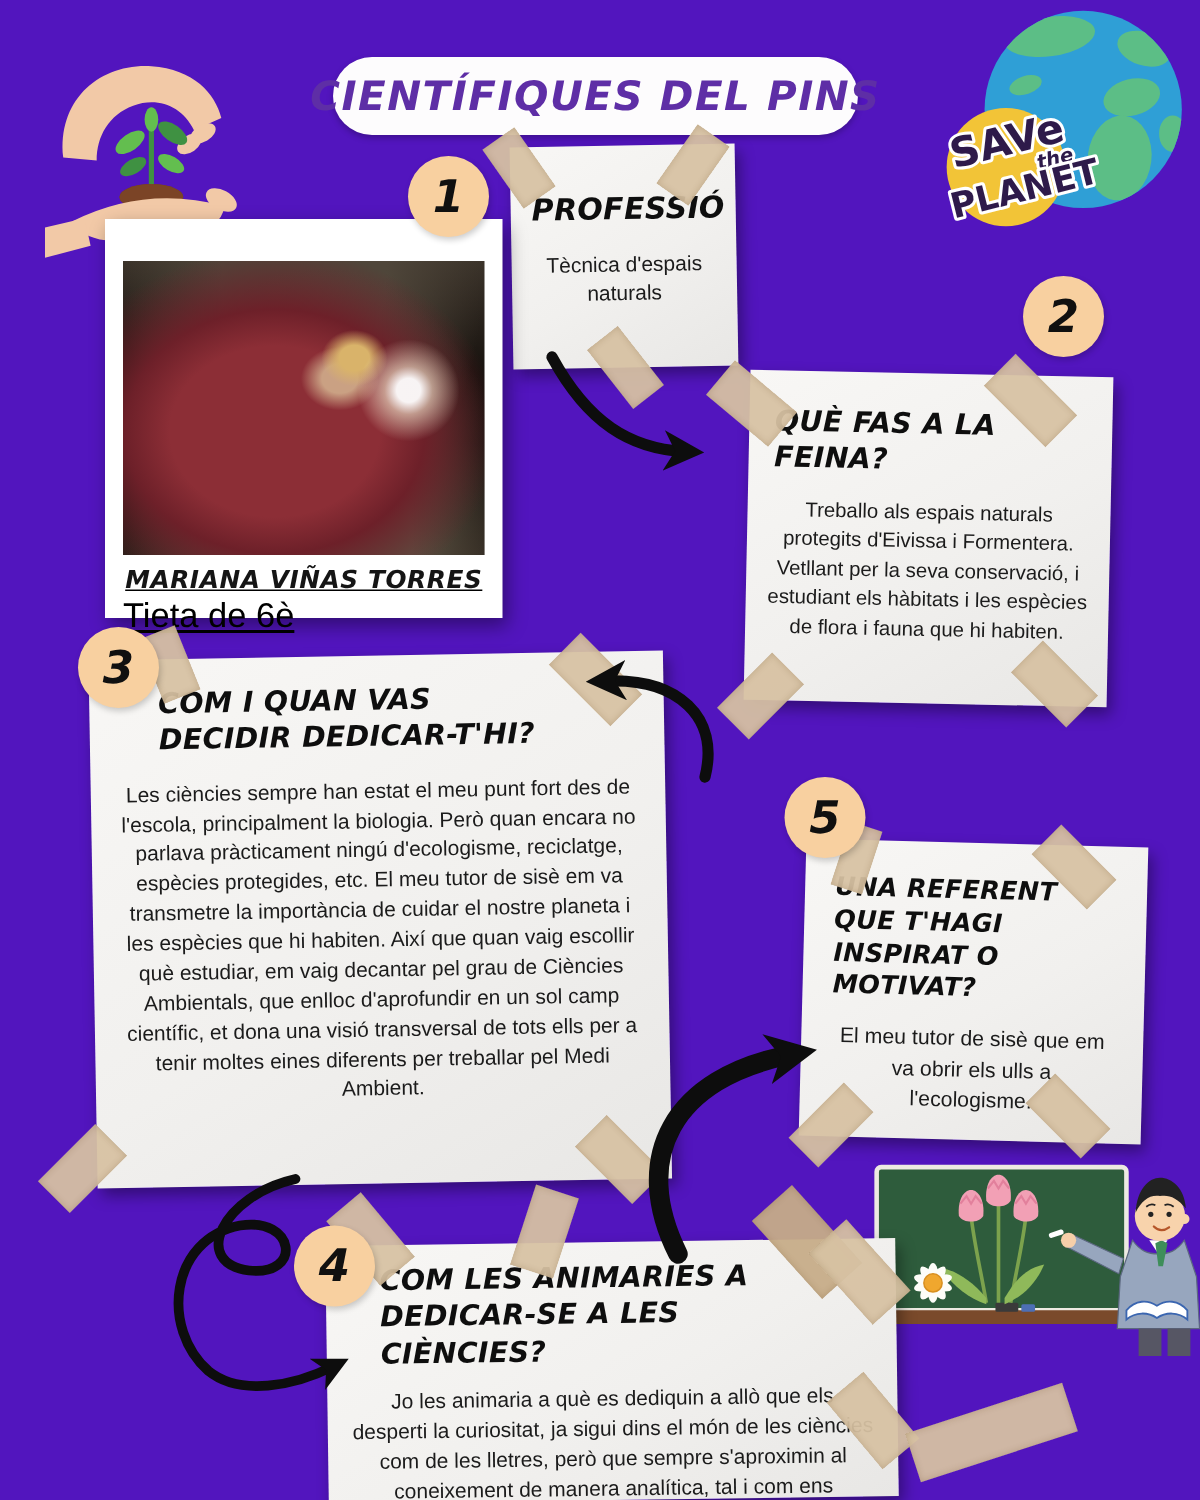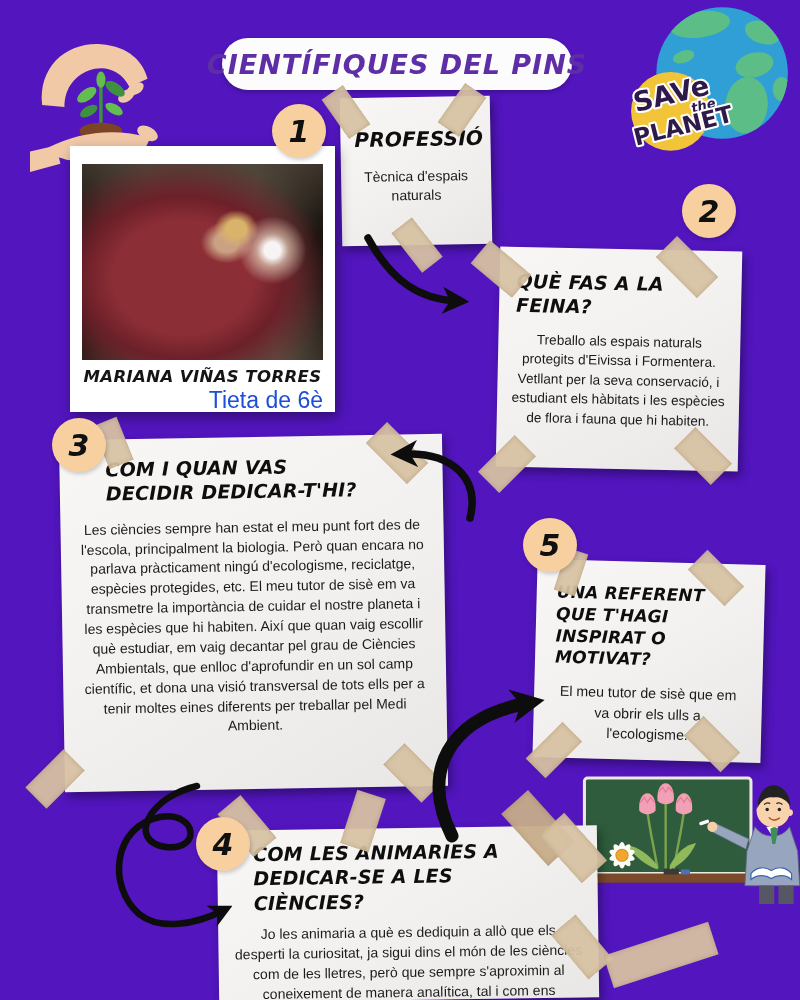--- a/index.html
+++ b/index.html
@@ -13,32 +13,32 @@
           box-shadow:3px 5px 10px rgba(0,0,0,.38);z-index:20;}
   .note-title{font-family:"DejaVu Sans",sans-serif;font-style:italic;font-weight:800;color:#0e0e0e;line-height:1.28;letter-spacing:.2px;}
   .note-body{font-family:"Liberation Sans",sans-serif;color:#1b1b1b;text-align:center;}
   .badge{position:absolute;width:54px;height:54px;border-radius:50%;background:#F8D0A0;z-index:40;
           display:flex;align-items:center;justify-content:center;
           font:italic 800 30px "DejaVu Sans",sans-serif;color:#101010;box-shadow:1px 2px 4px rgba(0,0,0,.2);}
   .tape{position:absolute;background:rgba(215,193,163,.94);z-index:30;
           box-shadow:inset 0 0 5px rgba(90,60,20,.22);}
   .tape.dark{background:rgba(198,172,136,.95);}
   .polaroid{position:absolute;left:70px;top:146px;width:265px;height:266px;background:#fff;z-index:22;
-          box-shadow:3px 5px 12px rgba(0,0,0,.4);padding:18px 12px 0 12px;box-sizing:border-box;}
+          box-shadow:3px 5px 12px rgba(0,0,0,.4);padding:28px 12px 0 12px;box-sizing:border-box;text-decoration:underline;}
   .cave-photo{width:100%;height:196px;
       background:
         radial-gradient(circle at 79% 44%, rgba(255,255,255,.95) 0 8px, rgba(255,250,220,.55) 16px, rgba(255,250,220,0) 34px),
         radial-gradient(ellipse at 64% 33%, #d9b36a 0 10px, rgba(217,179,106,0) 22px),
         radial-gradient(ellipse at 60% 40%, #caa183 0 12px, rgba(202,161,131,0) 26px),
         radial-gradient(ellipse at 42% 58%, #8c2e36 0 70px, #6d2029 100px, rgba(109,32,41,0) 150px),
         radial-gradient(ellipse at 55% 96%, #5c5243 0 60px, rgba(92,82,67,0) 130px),
         radial-gradient(ellipse at 50% 2%, #4f463a 0 55px, rgba(79,70,58,0) 120px),
         linear-gradient(180deg,#3b332a 0%,#17120e 38%,#0d0a08 62%,#272019 100%);}
   .photo-name{margin-top:7px;text-align:center;font:italic 800 16.5px "DejaVu Sans",sans-serif;color:#151515;letter-spacing:.4px;}
-  .photo-sub{text-align:right;font:400 23px "Liberation Sans",sans-serif;color:#1d4ed8;margin-top:1px;}
+  .photo-sub{text-align:left;font:400 23px "Liberation Sans",sans-serif;color:#000000;margin-top:1px;}
   .arrows{position:absolute;left:0;top:0;z-index:50;pointer-events:none;}
   .illus{position:absolute;z-index:12;}
 </style>
 </head>
 <body>
 
 <div id="poster">
 
   <div class="title-pill">
     <span>CIENTÍFIQUES DEL PINS</span>

